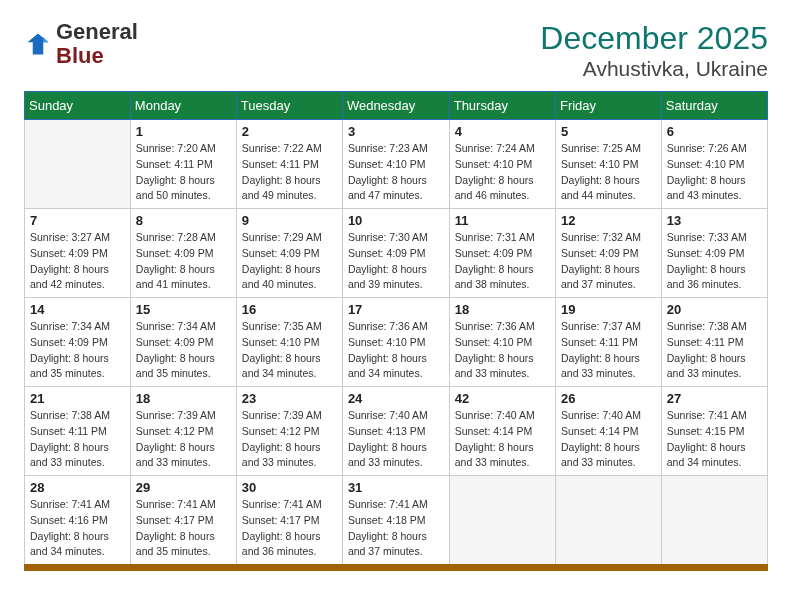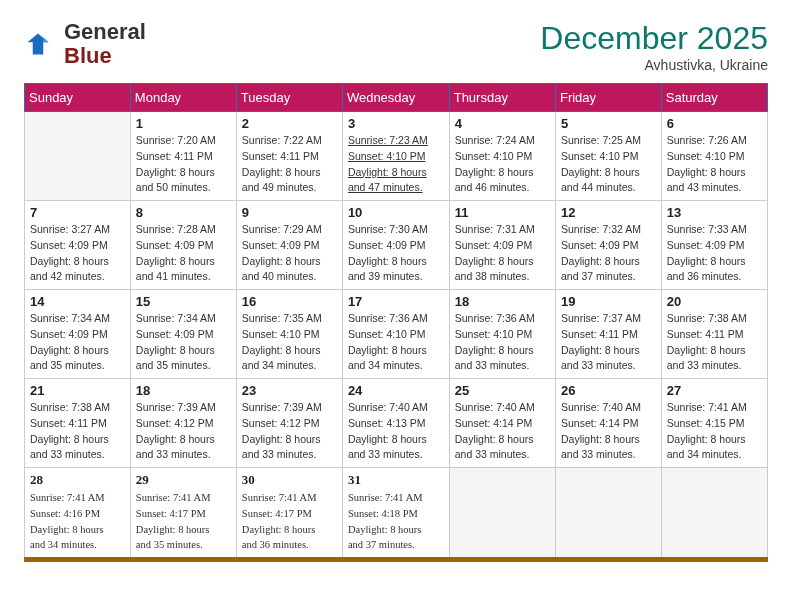--- a/index.html
+++ b/index.html
@@ -12,21 +12,21 @@
     }
     .header {
       display: flex;
       justify-content: space-between;
       align-items: flex-start;
       margin-bottom: 10px;
     }
     .logo {
       display: flex;
       align-items: center;
-      gap: 12px;
+      gap: 4px;
     }
     .logo-text {
       font-size: 22px;
       font-weight: bold;
       line-height: 1.1;
     }
     .logo-text .general { color: #333; }
     .logo-text .blue { color: #7f1d1d; }
     .logo-icon {
       width: 28px;
@@ -34,30 +34,30 @@
     }
     .title-block {
       text-align: right;
     }
     .month-title {
       font-size: 32px;
       font-weight: normal;
       color: #0f766e;
     }
     .location {
-      font-size: 14px;
+      font-size: 21px;
       color: #444;
     }
     .calendar {
       width: 100%;
       border-collapse: collapse;
       font-size: 11px;
     }
     .calendar thead tr th {
-      background: #be185d;
+      background: #15803d;
       color: #fff;
       padding: 6px 4px;
       text-align: left;
       font-size: 13px;
       font-weight: normal;
       border: 1px solid #2a6db5;
     }
     .calendar tbody tr td {
       vertical-align: top;
       border: 1px solid #ccc;
@@ -76,22 +76,21 @@
       font-weight: bold;
       margin-bottom: 2px;
       color: #222;
     }
     .day-info {
       font-size: 10.5px;
       line-height: 1.5;
       color: #333;
     }
     .calendar tbody tr:last-child td {
-      border-bottom: 5px solid #a16207;
-      font-family: Liberation Serif, serif;
+      border-bottom: 7px solid #a16207;
     }
   </style>
 </head>
 <body>
 
 <div class="header">
   <div class="logo">
     <svg class="logo-icon" viewBox="0 0 32 32" xmlns="http://www.w3.org/2000/svg">
       <polygon points="16,4 28,14 22,14 22,28 10,28 10,14 4,14" fill="#1a6bbf"></polygon>
       <polygon points="22,8 28,14 22,14" fill="#4a9de0"></polygon>
@@ -131,21 +130,21 @@
         </td>
         <td>
           <div class="day-number">2</div>
           <div class="day-info" style="white-space: pre-line;">Sunrise: 7:22 AM
 Sunset: 4:11 PM
 Daylight: 8 hours
 and 49 minutes.</div>
         </td>
         <td>
           <div class="day-number">3</div>
-          <div class="day-info" style="white-space: pre-line; text-decoration: underline;">Sunrise: 7:23 AM
+          <div class="day-info" style="white-space: pre-line;">Sunrise: 7:23 AM
 Sunset: 4:10 PM
 Daylight: 8 hours
 and 47 minutes.</div>
         </td>
         <td>
           <div class="day-number">4</div>
           <div class="day-info" style="white-space: pre-line;">Sunrise: 7:24 AM
 Sunset: 4:10 PM
 Daylight: 8 hours
 and 46 minutes.</div>
@@ -290,21 +289,21 @@
 and 33 minutes.</div>
         </td>
         <td>
           <div class="day-number">24</div>
           <div class="day-info" style="white-space: pre-line;">Sunrise: 7:40 AM
 Sunset: 4:13 PM
 Daylight: 8 hours
 and 33 minutes.</div>
         </td>
         <td>
-          <div class="day-number">25</div>
+          <div class="day-number">42</div>
           <div class="day-info" style="white-space: pre-line;">Sunrise: 7:40 AM
 Sunset: 4:14 PM
 Daylight: 8 hours
 and 33 minutes.</div>
         </td>
         <td>
           <div class="day-number">26</div>
           <div class="day-info" style="white-space: pre-line;">Sunrise: 7:40 AM
 Sunset: 4:14 PM
 Daylight: 8 hours

